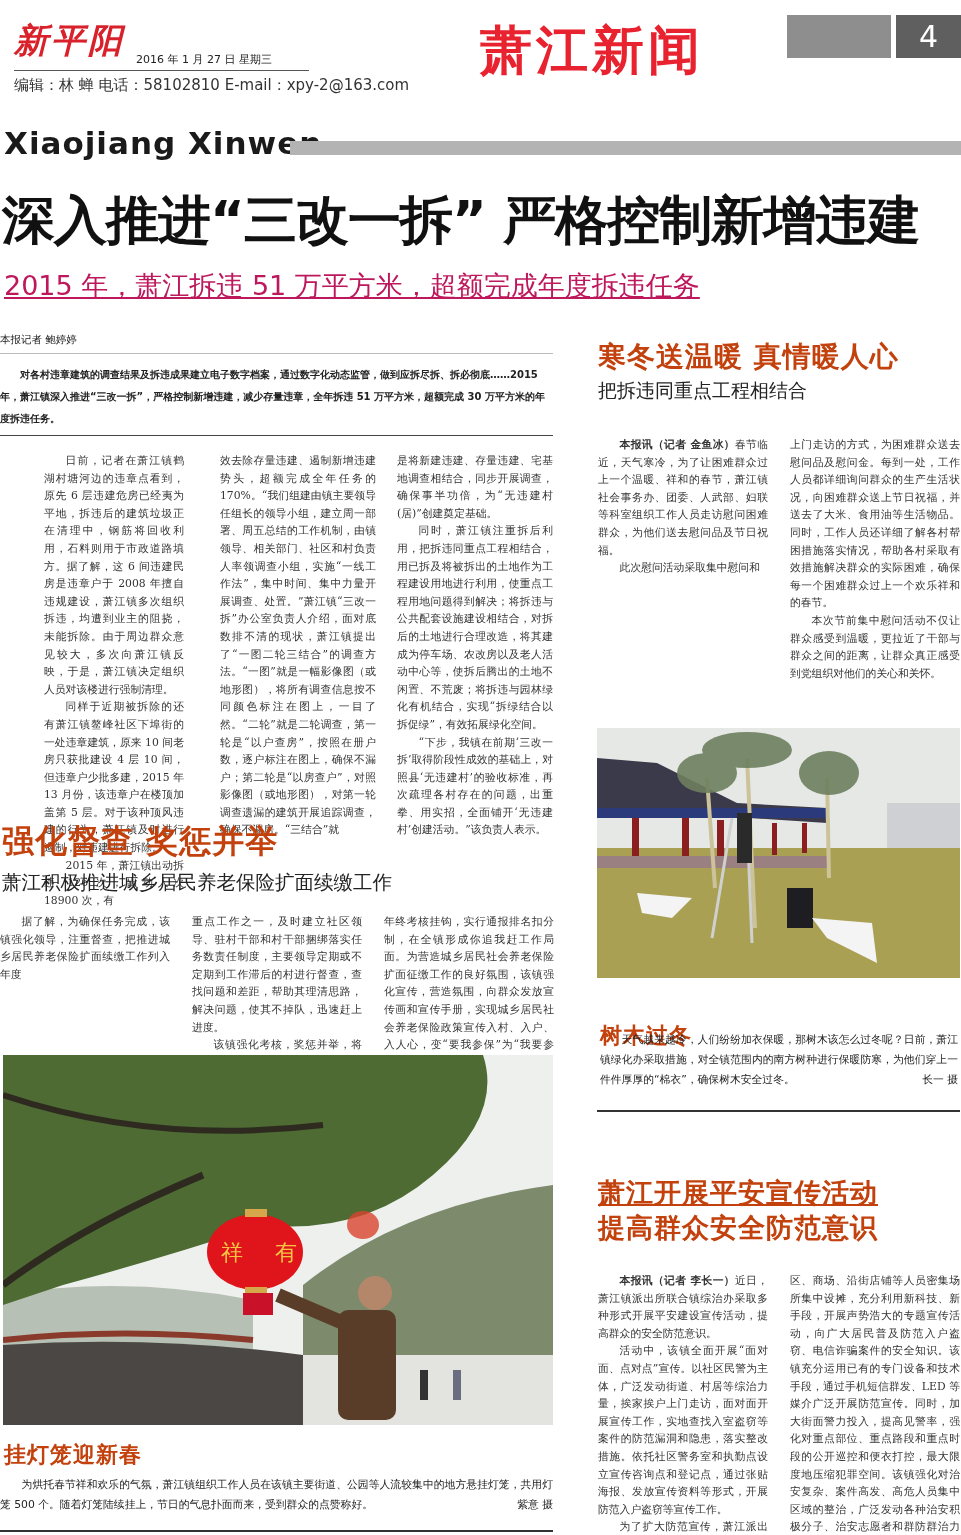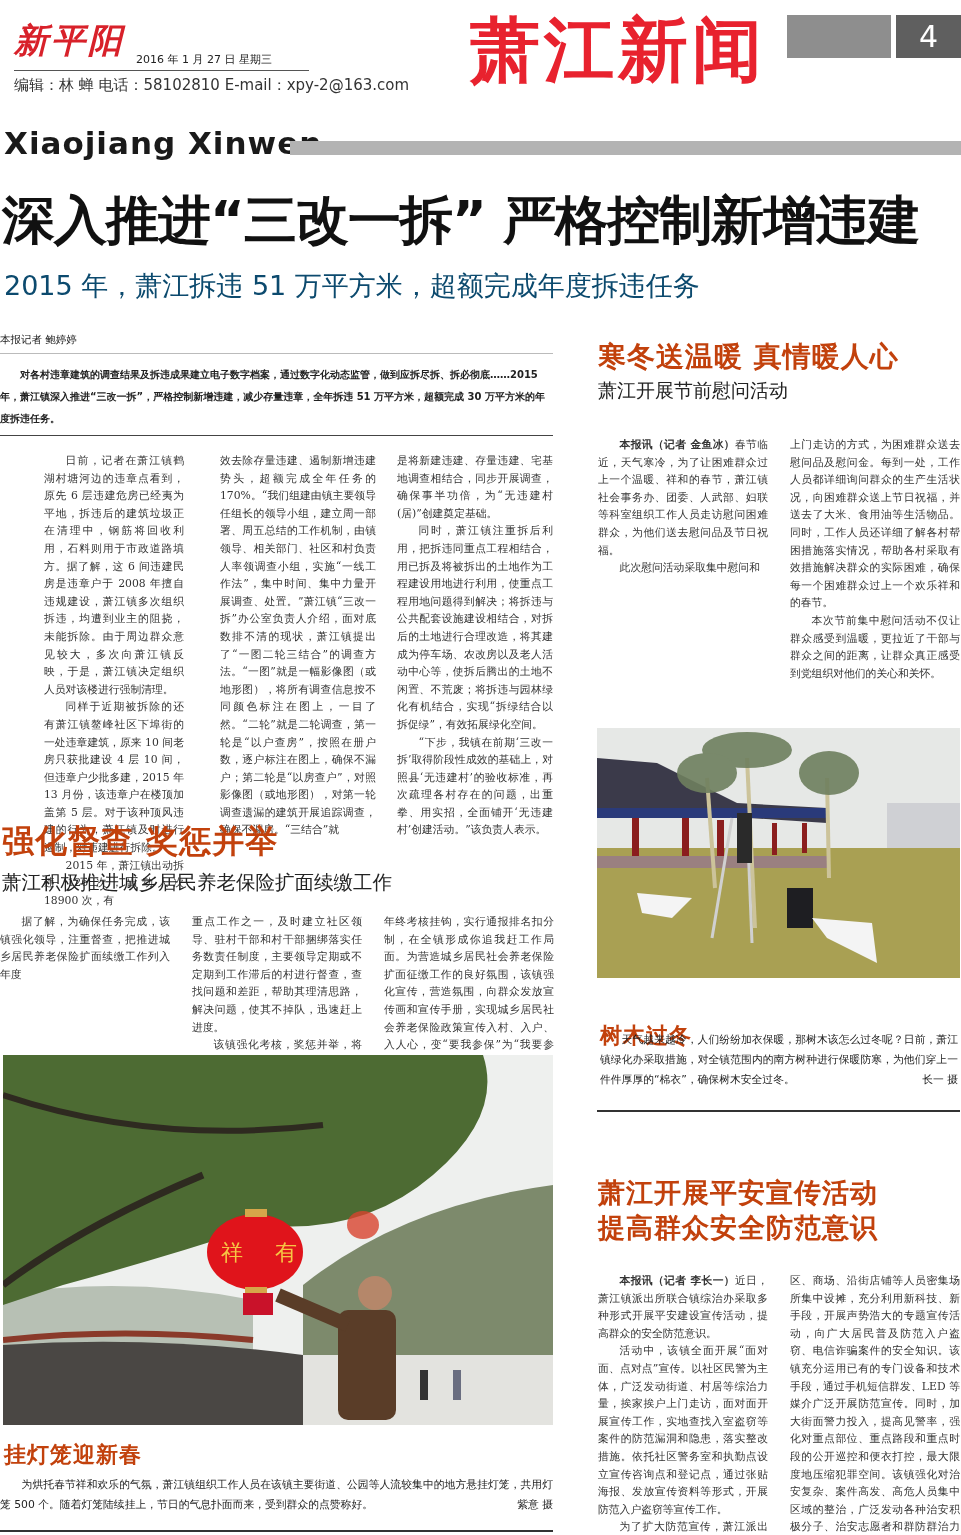--- a/index.html
+++ b/index.html
@@ -7,29 +7,29 @@
   body { position: relative; font-family: "DejaVu Serif", serif; color: #222; }
   .abs { position: absolute; }
   .sans { font-family: "DejaVu Sans", "Liberation Sans", sans-serif; }
   .serif { font-family: "DejaVu Serif", "Liberation Serif", serif; }
 
   
   .logo { left: 14px; top: 18px; font-size: 34px; color: #d8212a; font-weight: bold; font-style: italic; letter-spacing: 3px; font-family: "DejaVu Serif", serif; }
   .date { left: 136px; top: 52px; font-size: 11px; color: #222; }
   .mast-rule { left: 14px; top: 70px; width: 295px; height: 1px; background: #555; }
   .editor { left: 14px; top: 76px; font-size: 15px; color: #333; }
-  .section-title { left: 470px; top: 10px; font-size: 70px; font-weight: bold; color: #e8222e; letter-spacing: 4px; line-height: 80px; font-family: "DejaVu Sans", sans-serif; }
+  .section-title { left: 480px; top: 10px; font-size: 52px; font-weight: bold; color: #e8222e; letter-spacing: 4px; line-height: 80px; font-family: "DejaVu Sans", sans-serif; }
   .page-bar { left: 787px; top: 15px; width: 104px; height: 43px; background: #8e8e8e; }
   .page-num { left: 896px; top: 15px; width: 65px; height: 43px; background: #5f5f5f; color: #fff; font-size: 30px; text-align: center; line-height: 43px; }
   .pinyin { left: 4px; top: 125px; font-size: 31px; font-weight: bold; color: #1a1a1a; letter-spacing: 1px; }
   .pinyin-bar { left: 290px; top: 141px; width: 671px; height: 14px; background: #b3b3b3; }
 
   
   .headline { left: 2px; top: 186px; font-size: 52px; font-weight: bold; color: #111; letter-spacing: -1px; white-space: nowrap; transform: scaleX(1.02); transform-origin: left; }
-  .subhead { left: 4px; top: 268px; font-size: 27px; color: #0c4a6e; white-space: nowrap; }
+  .subhead { left: 4px; top: 268px; font-size: 27px; color: #be185d; white-space: nowrap; text-decoration: underline; }
 
   .byline { left: 0; top: 333px; font-size: 10.5px; color: #222; }
   .rule-thin { height: 1px; background: #bbb; }
   .rule-dark { height: 2px; background: #222; }
   .lead { left: 0; top: 364px; width: 553px; font-size: 10px; line-height: 22px; color: #222; text-indent: 2em; font-weight: bold; }
 
   .col { font-size: 10.8px; line-height: 17.6px; color: #333; text-align: justify; }
   .col p { text-indent: 2em; }
 
   .h2 { font-size: 30px; font-weight: bold; color: #c2410c; letter-spacing: 1px; white-space: nowrap; }
@@ -68,21 +68,21 @@
 <div class="abs col" style="left:220px;top:452px;width:156px;">
   <p style="text-indent:0">效去除存量违建、遏制新增违建势头，超额完成全年任务的 170%。“我们组建由镇主要领导任组长的领导小组，建立周一部署、周五总结的工作机制，由镇领导、相关部门、社区和村负责人率领调查小组，实施“一线工作法”，集中时间、集中力量开展调查、处置。”萧江镇“三改一拆”办公室负责人介绍，面对底数排不清的现状，萧江镇提出了“一图二轮三结合”的调查方法。“一图”就是一幅影像图（或地形图），将所有调查信息按不同颜色标注在图上，一目了然。“二轮”就是二轮调查，第一轮是“以户查房”，按照在册户数，逐户标注在图上，确保不漏户；第二轮是“以房查户”，对照影像图（或地形图），对第一轮调查遗漏的建筑开展追踪调查，确保不漏房。“三结合”就</p>
 </div>
 <div class="abs col" style="left:397px;top:452px;width:156px;">
   <p style="text-indent:0">是将新建违建、存量违建、宅基地调查相结合，同步开展调查，确保事半功倍，为“无违建村(居)”创建奠定基础。</p>
   <p>同时，萧江镇注重拆后利用，把拆违同重点工程相结合，用已拆及将被拆出的土地作为工程建设用地进行利用，使重点工程用地问题得到解决；将拆违与公共配套设施建设相结合，对拆后的土地进行合理改造，将其建成为停车场、农改房以及老人活动中心等，使拆后腾出的土地不闲置、不荒废；将拆违与园林绿化有机结合，实现“拆绿结合以拆促绿”，有效拓展绿化空间。</p>
   <p>“下步，我镇在前期‘三改一拆’取得阶段性成效的基础上，对照县‘无违建村’的验收标准，再次疏理各村存在的问题，出重拳、用实招，全面铺开‘无违建村’创建活动。”该负责人表示。</p>
 </div>
 
 <div class="abs h2 sans" style="left:598px;top:338px;font-size:28px;">寒冬送温暖  真情暖人心</div>
-<div class="abs h3 sans" style="left:598px;top:378px;font-size:19px;">萧江开展节前慰问活动</div>
+<div class="abs h3 sans" style="left:598px;top:378px;font-size:19px;">把拆违同重点工程相结合</div>
 <div class="abs col" style="left:598px;top:436px;width:170px;">
   <p><b class="sans">本报讯（记者  金鱼冰）</b><span>春节临近，天气寒冷，为了让困难群众过上一个温暖、祥和的春节，萧江镇社会事务办、团委、人武部、妇联等科室组织工作人员走访慰问困难群众，为他们送去慰问品及节日祝福。</span></p>
   <p>此次慰问活动采取集中慰问和</p>
 </div>
 <div class="abs col" style="left:790px;top:436px;width:170px;">
   <p style="text-indent:0">上门走访的方式，为困难群众送去慰问品及慰问金。每到一处，工作人员都详细询问群众的生产生活状况，向困难群众送上节日祝福，并送去了大米、食用油等生活物品。同时，工作人员还详细了解各村帮困措施落实情况，帮助各村采取有效措施解决群众的实际困难，确保每一个困难群众过上一个欢乐祥和的春节。</p>
   <p>本次节前集中慰问活动不仅让群众感受到温暖，更拉近了干部与群众之间的距离，让群众真正感受到党组织对他们的关心和关怀。</p>
 </div>
 
 <div class="abs photo" style="left:597px;top:728px;width:363px;height:250px;background:#d9dcd8;">
@@ -177,21 +177,21 @@
     <rect x="417" y="315" width="8" height="30" fill="#333"></rect>
     <rect x="450" y="315" width="8" height="30" fill="#6a6e80"></rect>
   </svg>
 </div>
 <div class="abs h2 sans" style="left:4px;top:1440px;font-size:22px;">挂灯笼迎新春</div>
 <div class="abs caption sans" style="left:0;top:1475px;width:553px;text-indent:2em;">
   <span>为烘托春节祥和欢乐的气氛，萧江镇组织工作人员在该镇主要街道、公园等人流较集中的地方悬挂灯笼，共用灯笼 500 个。随着灯笼陆续挂上，节日的气息扑面而来，受到群众的点赞称好。</span><span class="credit">紫意  摄</span>
 </div>
 <div class="abs" style="left:0;top:1530px;width:553px;height:2px;background:#333;"></div>
 
-<div class="abs h2 sans" style="left:598px;top:1175px;font-size:27px;">萧江开展平安宣传活动</div>
+<div class="abs h2 sans" style="left:598px;top:1175px;font-size:27px;text-decoration:underline;">萧江开展平安宣传活动</div>
 <div class="abs h2 sans" style="left:598px;top:1210px;font-size:27px;">提高群众安全防范意识</div>
 <div class="abs col" style="left:598px;top:1272px;width:170px;">
   <p><b class="sans">本报讯（记者  李长一）</b><span>近日，萧江镇派出所联合镇综治办采取多种形式开展平安建设宣传活动，提高群众的安全防范意识。</span></p>
   <p>活动中，该镇全面开展“面对面、点对点”宣传。以社区民警为主体，广泛发动街道、村居等综治力量，挨家挨户上门走访，面对面开展宣传工作，实地查找入室盗窃等案件的防范漏洞和隐患，落实整改措施。依托社区警务室和执勤点设立宣传咨询点和登记点，通过张贴海报、发放宣传资料等形式，开展防范入户盗窃等宣传工作。</p>
   <p>为了扩大防范宣传，萧江派出所组织民警、巡逻队、护村队及物业等，在萧江辖区内的公园、社</p>
 </div>
 <div class="abs col" style="left:790px;top:1272px;width:170px;">
   <p style="text-indent:0">区、商场、沿街店铺等人员密集场所集中设摊，充分利用新科技、新手段，开展声势浩大的专题宣传活动，向广大居民普及防范入户盗窃、电信诈骗案件的安全知识。该镇充分运用已有的专门设备和技术手段，通过手机短信群发、LED 等媒介广泛开展防范宣传。同时，加大街面警力投入，提高见警率，强化对重点部位、重点路段和重点时段的公开巡控和便衣打控，最大限度地压缩犯罪空间。该镇强化对治安复杂、案件高发、高危人员集中区域的整治，广泛发动各种治安积极分子、治安志愿者和群防群治力量，参与到巡逻防范工作中来。</p>
 </div>
 

